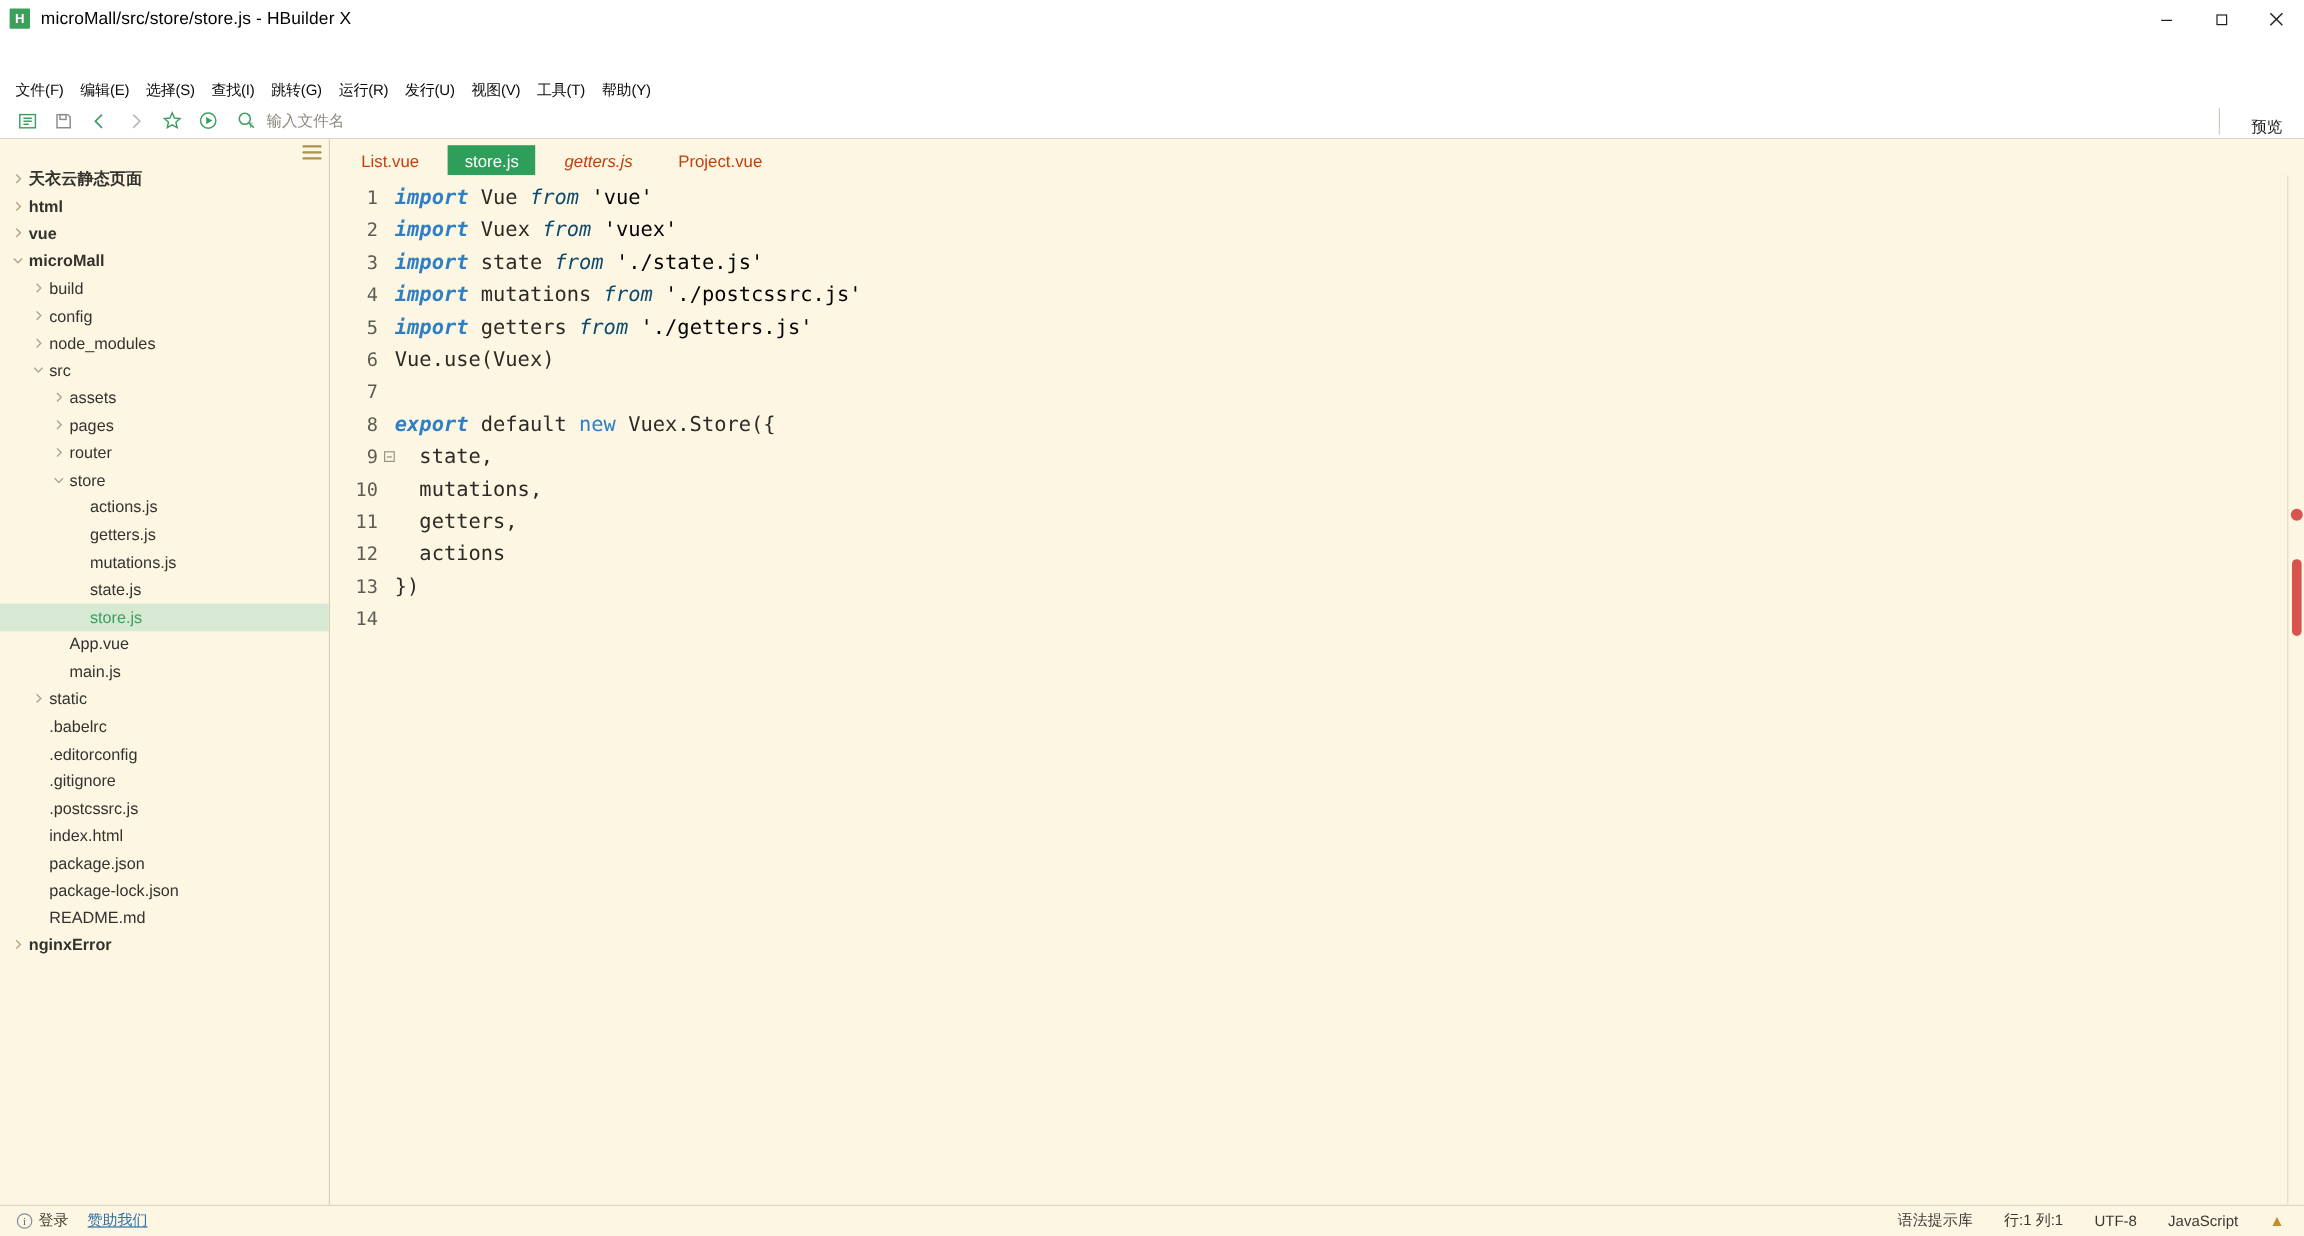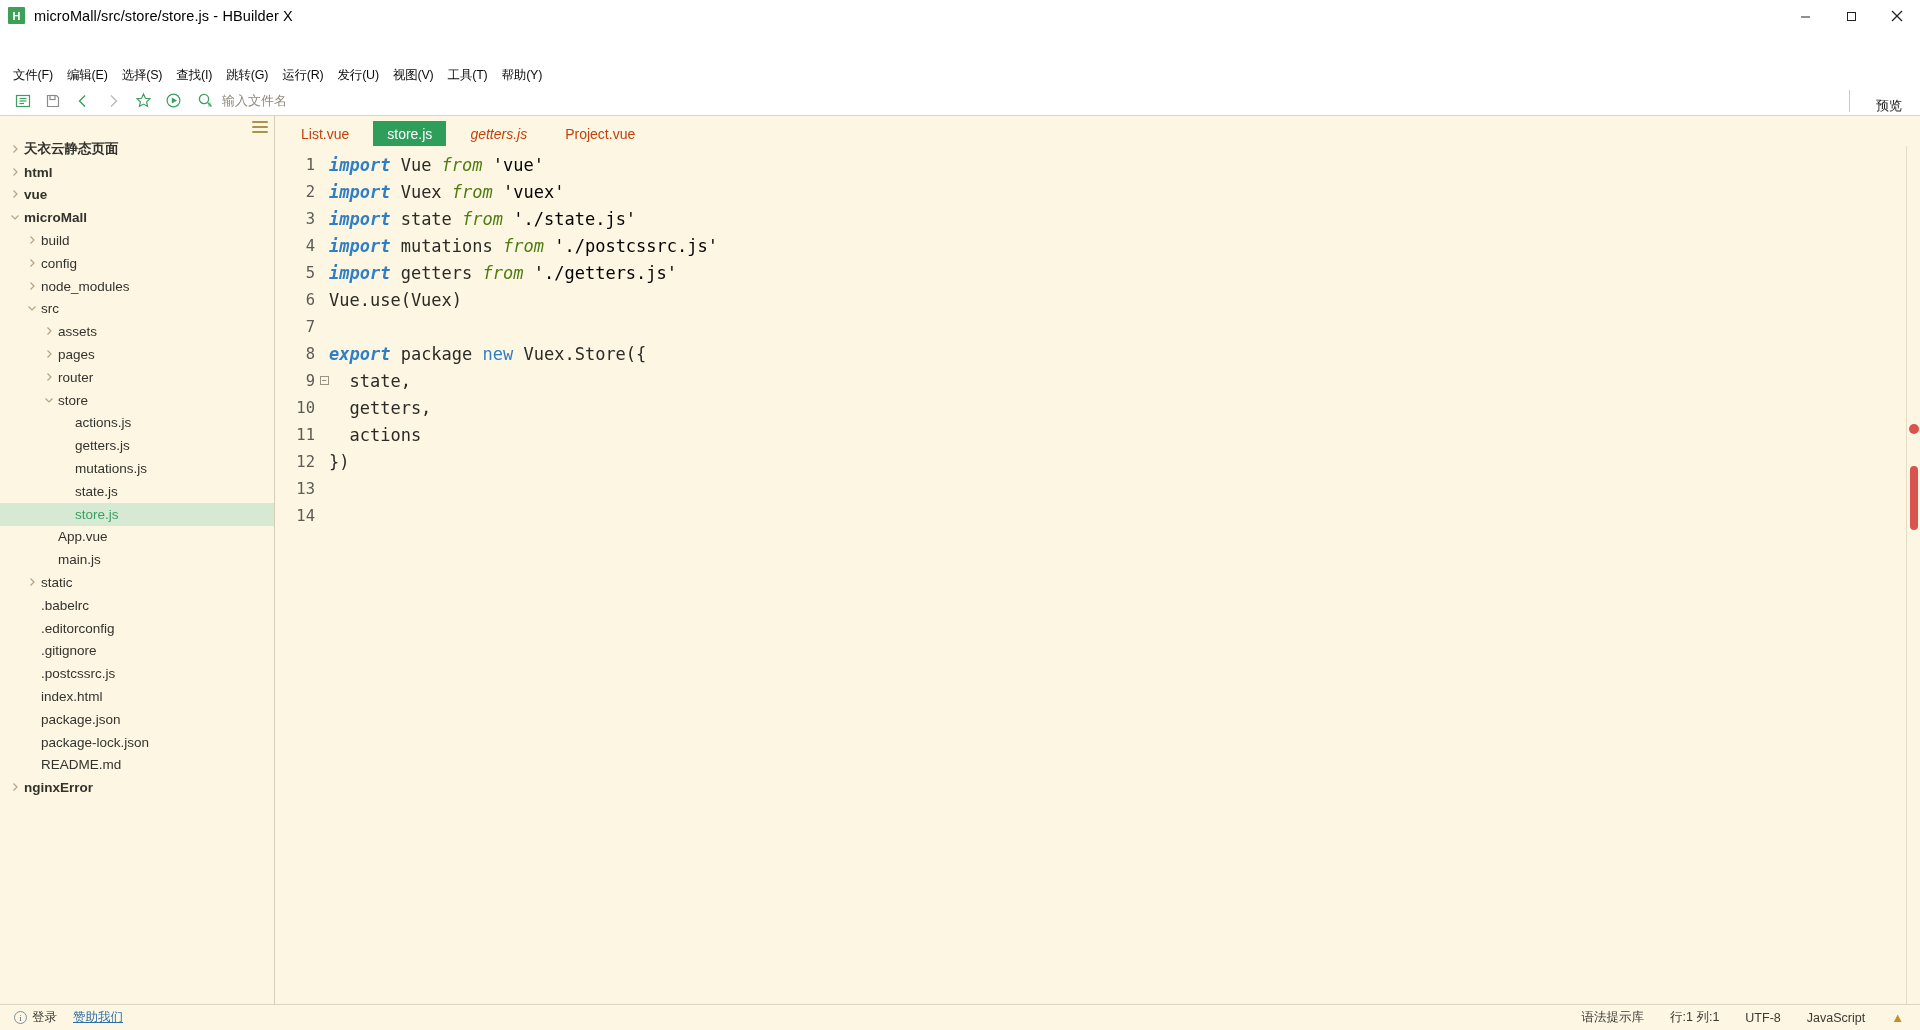--- a/index.html
+++ b/index.html
@@ -230,21 +230,21 @@
     font-family: "DejaVu Sans Mono", monospace;
     font-size: 17px;
     overflow: hidden;
     position: relative;
   }
   .code .cl {
     height: 27px; line-height: 27px;
     white-space: pre;
   }
   .k-import { color: #2f7fc4; font-style: italic; font-weight: bold; }
-  .k-from  { color: #4d7c0f; font-style: italic; }
+  .k-from  { color: #0c4a6e; font-style: italic; }
   .k-export{ color: #2f7fc4; font-style: italic; font-weight: bold; }
   .k-new   { color: #2f7fc4; }
   .k-str   { color: #000000; }
   .k-plain { color: #2a2a26; }
 
   
   .vscroll {
     position: absolute; right: 0; top: 0; bottom: 0;
     width: 14px;
     background: #fdf6e3;
@@ -591,22 +591,23 @@
             <div class="ln">14</div>
           </div>
         <div class="code" id="code">
             <div class="cl"><span class="k-import">import</span><span class="k-plain"> Vue </span><span class="k-from">from</span><span class="k-plain"> </span><span class="k-str">'vue'</span></div>
             <div class="cl"><span class="k-import">import</span><span class="k-plain"> Vuex </span><span class="k-from">from</span><span class="k-plain"> </span><span class="k-str">'vuex'</span></div>
             <div class="cl"><span class="k-import">import</span><span class="k-plain"> state </span><span class="k-from">from</span><span class="k-plain"> </span><span class="k-str">'./state.js'</span></div>
             <div class="cl"><span class="k-import">import</span><span class="k-plain"> mutations </span><span class="k-from">from</span><span class="k-plain"> </span><span class="k-str">'./postcssrc.js'</span></div>
             <div class="cl"><span class="k-import">import</span><span class="k-plain"> getters </span><span class="k-from">from</span><span class="k-plain"> </span><span class="k-str">'./getters.js'</span></div>
             <div class="cl"><span class="k-plain">Vue.use(Vuex)</span></div>
             <div class="cl"><span class="k-plain"></span></div>
-            <div class="cl"><span class="k-export">export</span><span class="k-plain"> package </span><span class="k-new">new</span><span class="k-plain"> Vuex.Store({</span></div>
+            <div class="cl"><span class="k-export">export</span><span class="k-plain"> default </span><span class="k-new">new</span><span class="k-plain"> Vuex.Store({</span></div>
             <div class="cl"><span class="k-plain">  state,</span></div>
+            <div class="cl"><span class="k-plain">  mutations,</span></div>
             <div class="cl"><span class="k-plain">  getters,</span></div>
             <div class="cl"><span class="k-plain">  actions</span></div>
             <div class="cl"><span class="k-plain">})</span></div>
           </div>
         <div class="vscroll">
           <div class="vscroll-thumb" style="top:320px;height:64px;"></div>
           <div class="vscroll-marker" style="top:278px;"></div>
         </div>
       </div>
     </div>

